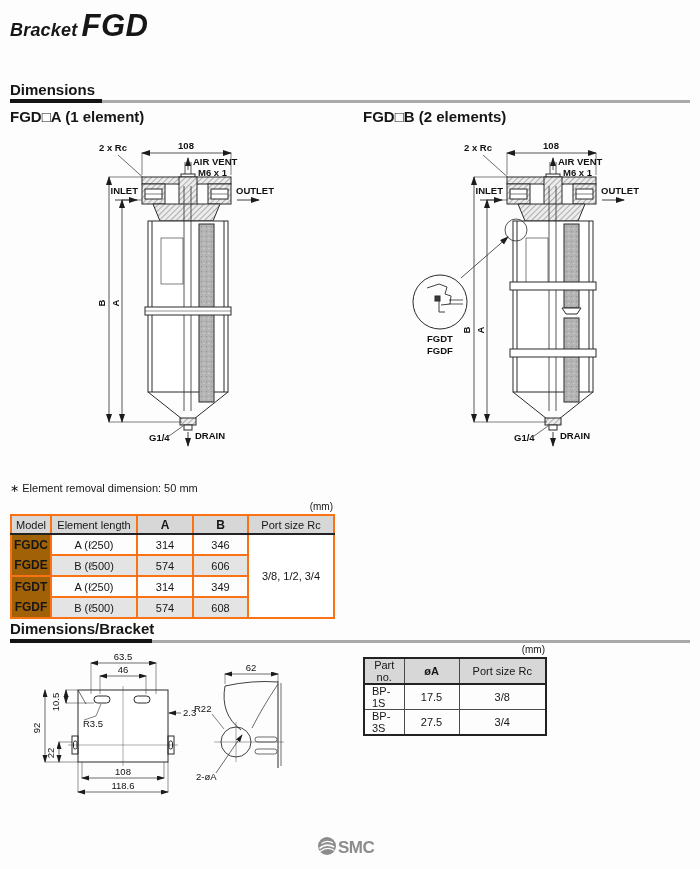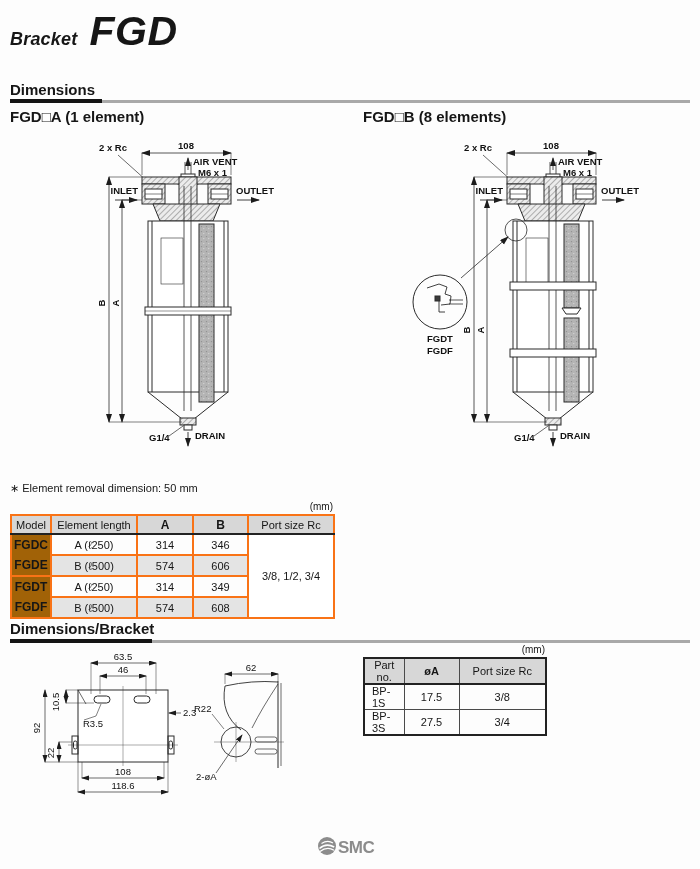--- a/index.html
+++ b/index.html
@@ -3,21 +3,21 @@
 <meta charset="utf-8">
 <style>
   html,body{margin:0;padding:0;background:#ffffff;}
   body{font-family:"Liberation Sans",sans-serif;color:#161616;}
   .page{position:relative;width:700px;height:869px;background:#fdfdfd;overflow:hidden;}
   .abs{position:absolute;}
 
   
   .series-line{left:10px;top:8px;white-space:nowrap;}
   .series-prefix{font-style:italic;font-weight:bold;font-size:18px;letter-spacing:.2px;}
-  .series-name{font-style:italic;font-weight:bold;font-size:41px;letter-spacing:.5px;margin-left:12px;}
+  .series-name{font-style:italic;font-weight:bold;font-size:31px;letter-spacing:.5px;margin-left:4px;}
 
   
   .sec-title{font-weight:bold;font-size:15px;}
   .sec-rule{height:3px;background:#a9a9a9;}
   .sec-rule .black{position:absolute;left:0;top:-1px;height:4px;background:#141414;}
 
   .diag-title{font-weight:bold;font-size:15px;}
 
   .note{font-size:11px;}
 
@@ -58,21 +58,21 @@
   <div class="abs series-line">
     <span class="series-prefix">Bracket</span><span class="series-name">FGD</span>
   </div>
 
   <div class="abs sec-title" style="left:10px;top:81px;">Dimensions</div>
   <div class="abs sec-rule" style="left:10px;top:100px;width:680px;">
     <div class="black" style="width:92px;"></div>
   </div>
 
   <div class="abs diag-title" style="left:10px;top:108px;">FGD□A (1 element)</div>
-  <div class="abs diag-title" style="left:363px;top:108px;">FGD□B (8 elements)</div>
+  <div class="abs diag-title" style="left:363px;top:108px;">FGD□B (2 elements)</div>
 
   <svg class="abs" style="left:85px;top:130px;" width="250" height="325" viewBox="0 0 250 325">
     <defs>
       <pattern id="hA" width="4" height="4" patternUnits="userSpaceOnUse" patternTransform="rotate(45)">
         <rect width="4" height="4" fill="#ececec"></rect>
           <line x1="0" y1="0" x2="0" y2="4" stroke="#6e6e6e" stroke-width="1"></line>
       </pattern>
       <pattern id="sA" width="5" height="5" patternUnits="userSpaceOnUse">
         <rect width="5" height="5" fill="#b4b4b4"></rect>
           <circle cx="1.5" cy="1.6" r="0.7" fill="#8e8e8e"></circle>

